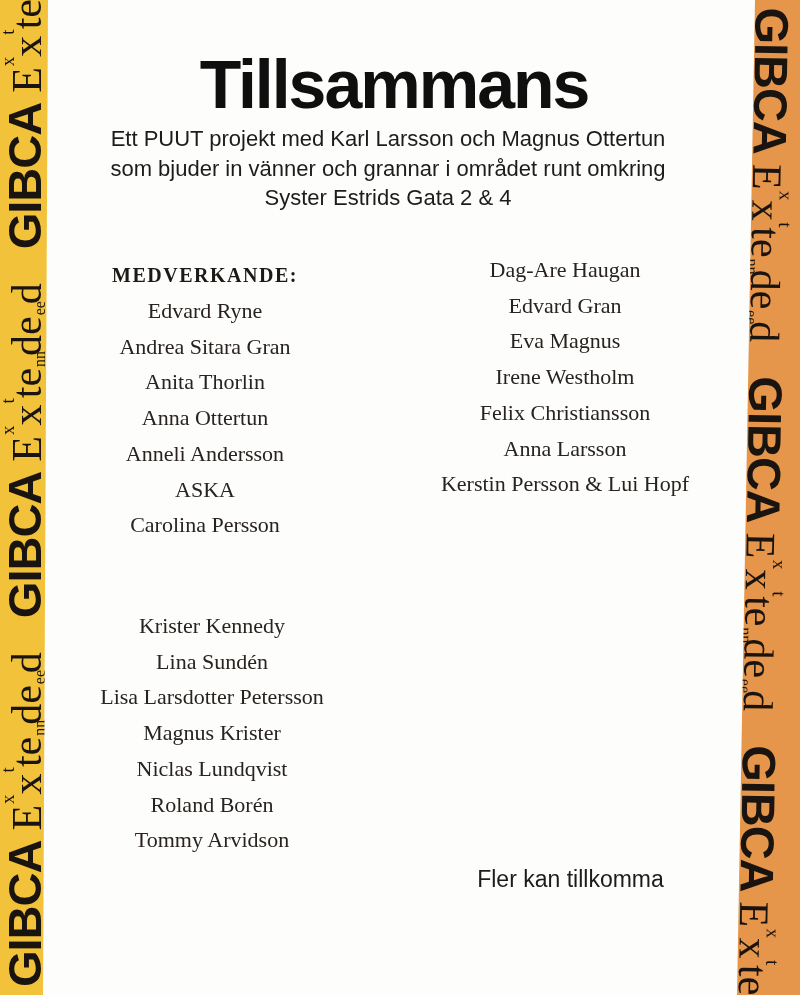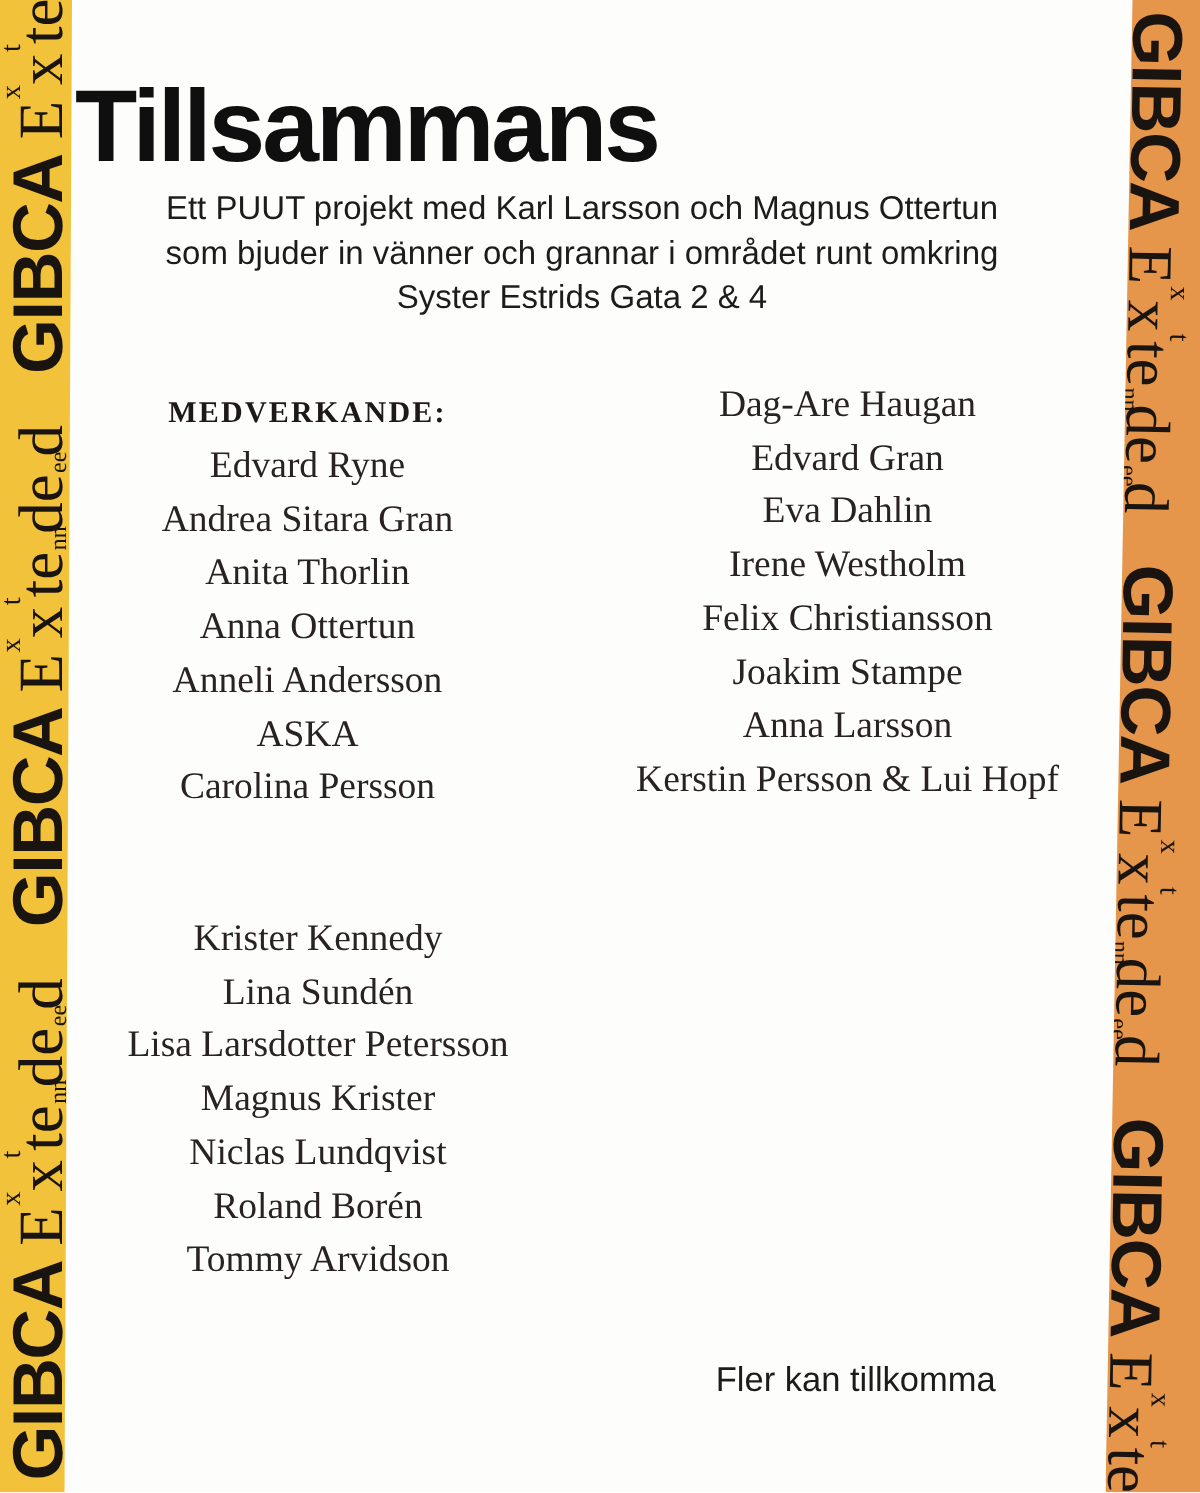--- a/index.html
+++ b/index.html
@@ -40,42 +40,42 @@
   }
   .lp-stack{
     font-family:"Liberation Serif",serif;font-size:16px;line-height:.85;
     display:inline-block;width:10px;word-break:break-all;
     align-self:flex-end;margin:0 1px 5px 1px;
   }
 
   
   .title{
     position:absolute;left:50px;right:62px;top:48px;
-    font-weight:700;font-size:68px;letter-spacing:-2px;
+    text-align:center;font-weight:700;font-size:68px;letter-spacing:-2px;
     color:#0f0f0f;line-height:72px;
   }
   .subtitle{
     position:absolute;left:50px;right:74px;top:124px;
     text-align:center;font-size:22px;line-height:29.5px;color:#1c1c1c;
   }
   .serif-block{
     font-family:Liberation Serif, serif;color:#282320;
     text-align:center;position:absolute;
   }
   .col-heading{
     font-weight:700;font-size:20px;letter-spacing:1.5px;line-height:36px;
     color:#1d1916;
   }
-  .name-line{font-size:25px;line-height:35.7px;white-space:nowrap;}
+  .name-line{font-size:22px;line-height:35.7px;white-space:nowrap;}
   .col1{left:55px;width:300px;top:257px;}
   .col2{left:390px;width:350px;top:252px;}
   .col3{left:58px;width:308px;top:608px;}
   .footnote{
     position:absolute;left:468px;width:205px;top:866px;
-    text-align:center;font-size:23px;color:#1c1c1c;margin-top:40px;
+    text-align:center;font-size:23px;color:#1c1c1c;
   }
 </style>
 </head>
 <body>
 
 <div class="canvas">
 
   <div class="bar bar-left" style="background: rgb(241, 194, 58);">
     <div class="strip" style="color: rgb(26, 20, 16);">
         <span class="logo-unit">
@@ -178,24 +178,23 @@
         <div class="name-line">Anneli Andersson</div>
         <div class="name-line">ASKA</div>
         <div class="name-line">Carolina Persson</div>
       </div>
   </div>
 
   <div class="serif-block col2">
     <div>
         <div class="name-line">Dag-Are Haugan</div>
         <div class="name-line">Edvard Gran</div>
-        <div class="name-line">Eva Dahlin</div>
+        <div class="name-line">Eva Magnus</div>
         <div class="name-line">Irene Westholm</div>
         <div class="name-line">Felix Christiansson</div>
-        <div class="name-line">Joakim Stampe</div>
         <div class="name-line">Anna Larsson</div>
         <div class="name-line">Kerstin Persson &amp; Lui Hopf</div>
       </div>
   </div>
 
   <div class="serif-block col3">
     <div>
         <div class="name-line">Krister Kennedy</div>
         <div class="name-line">Lina Sundén</div>
         <div class="name-line">Lisa Larsdotter Petersson</div>

